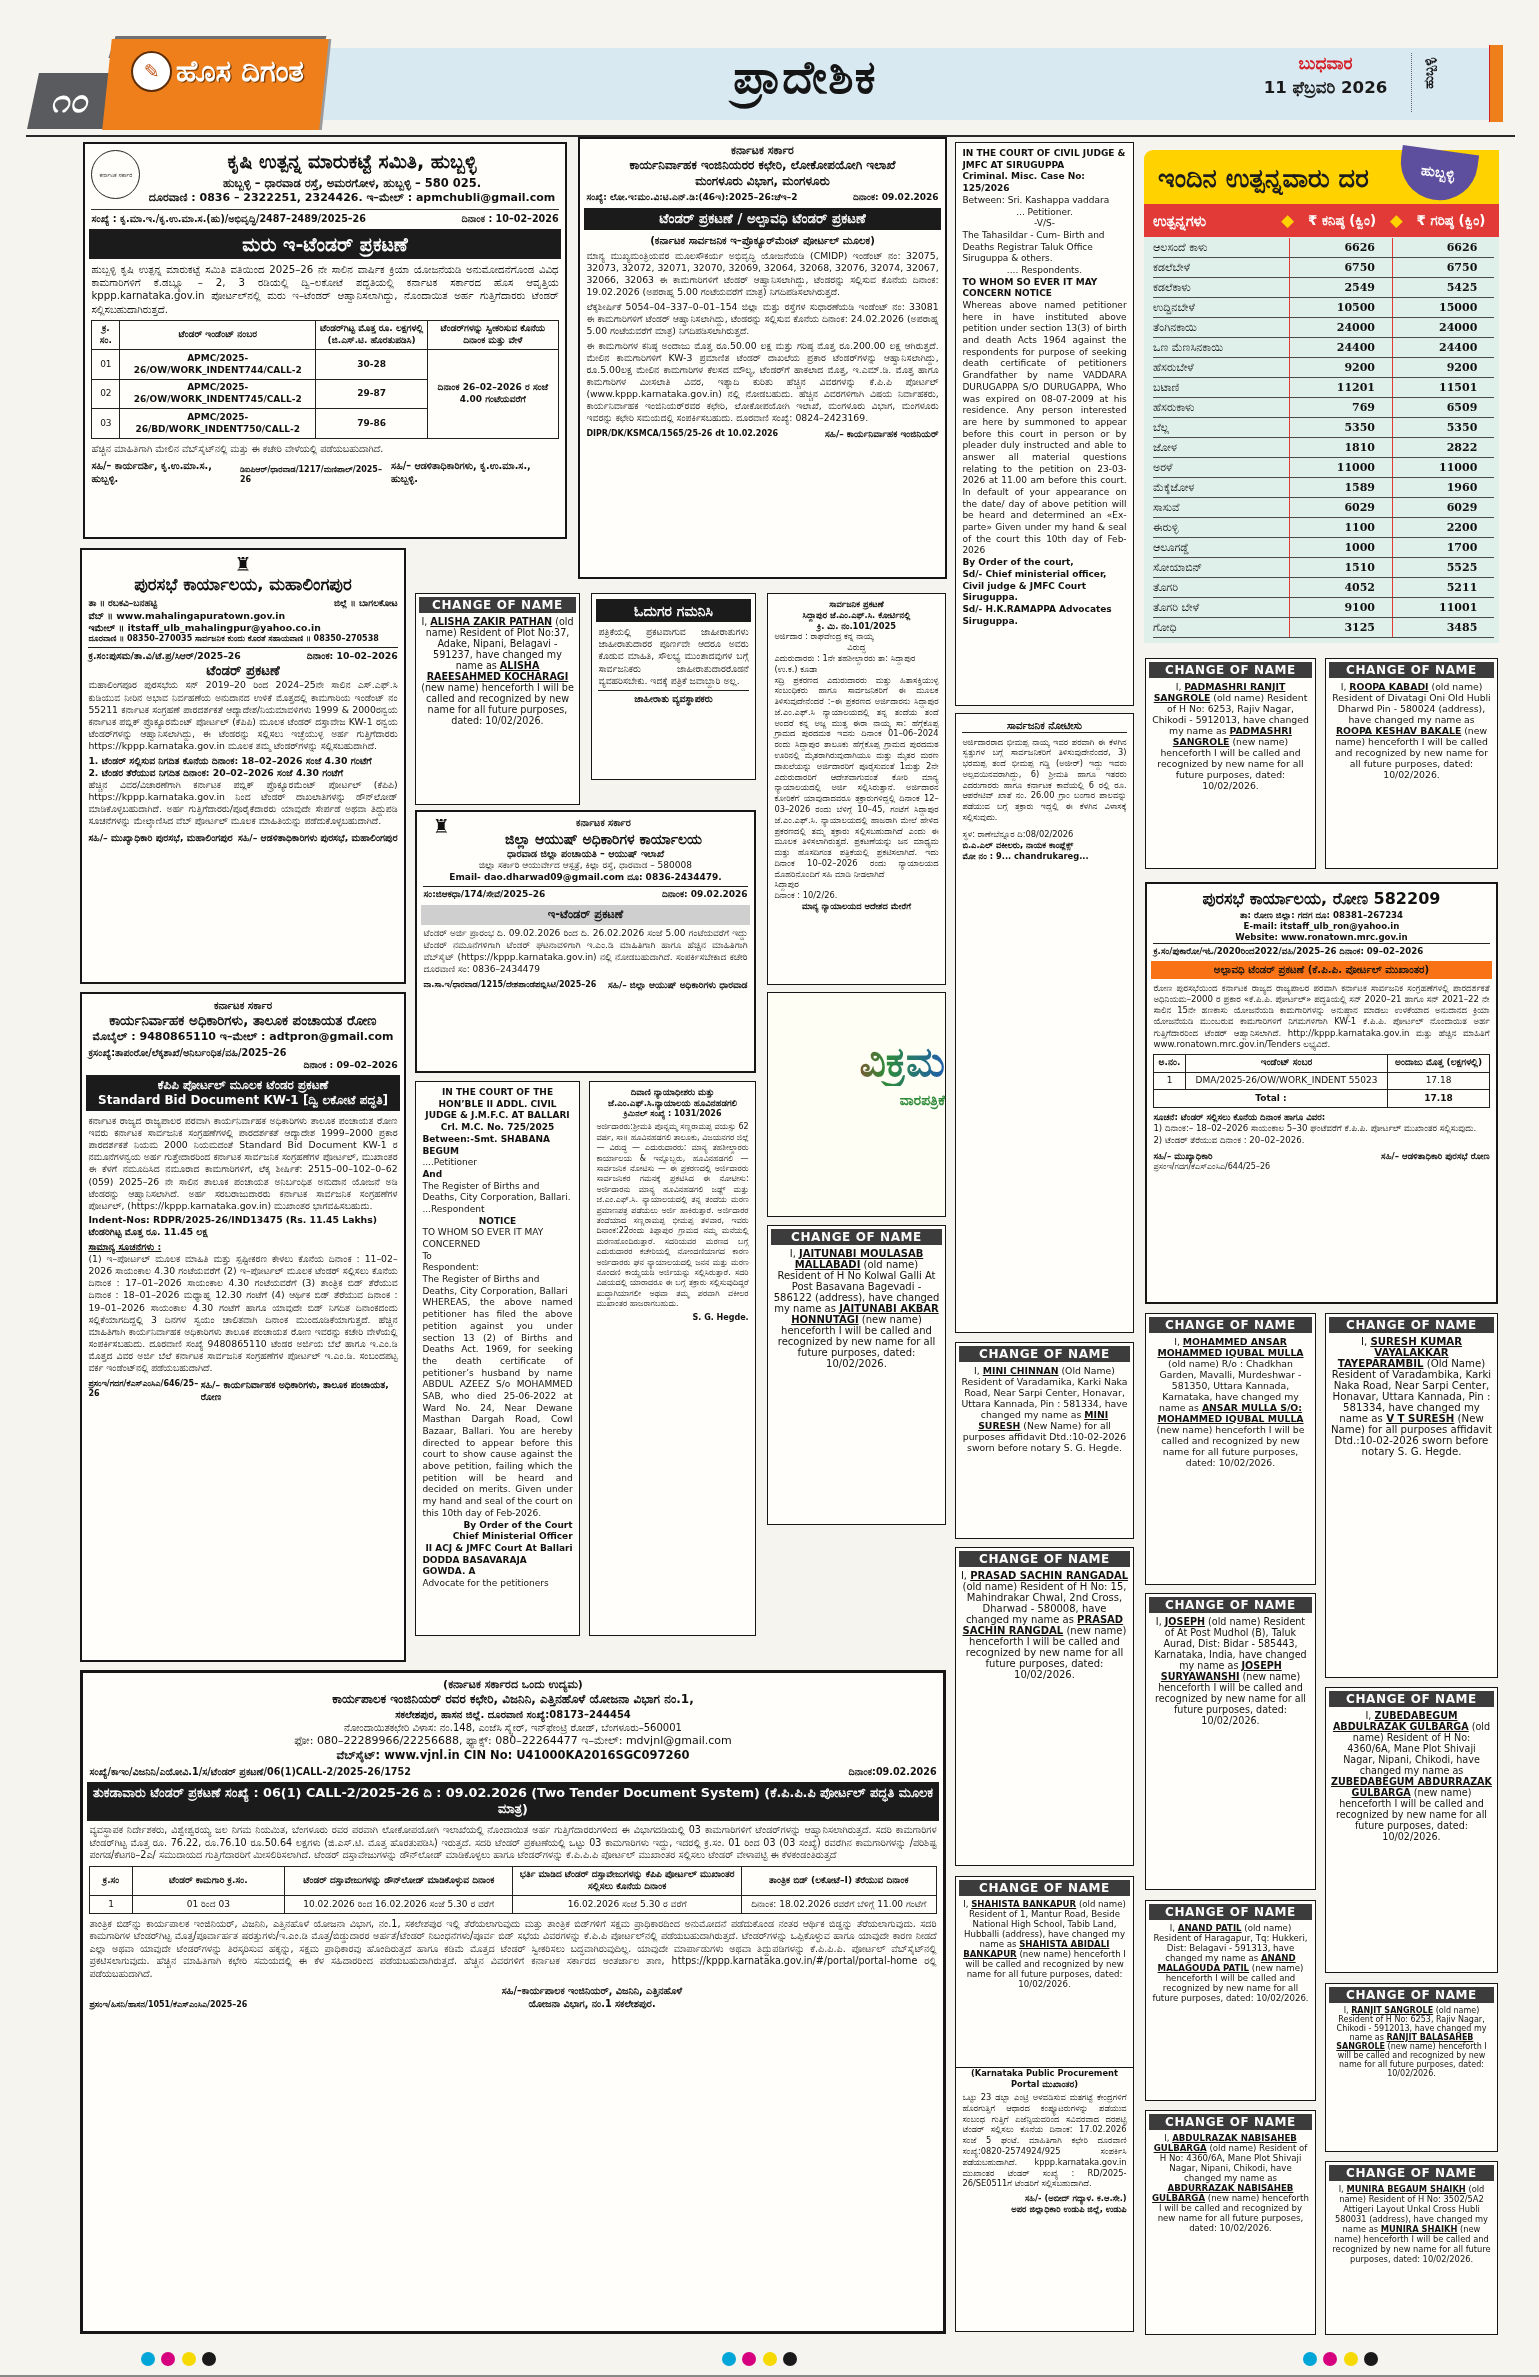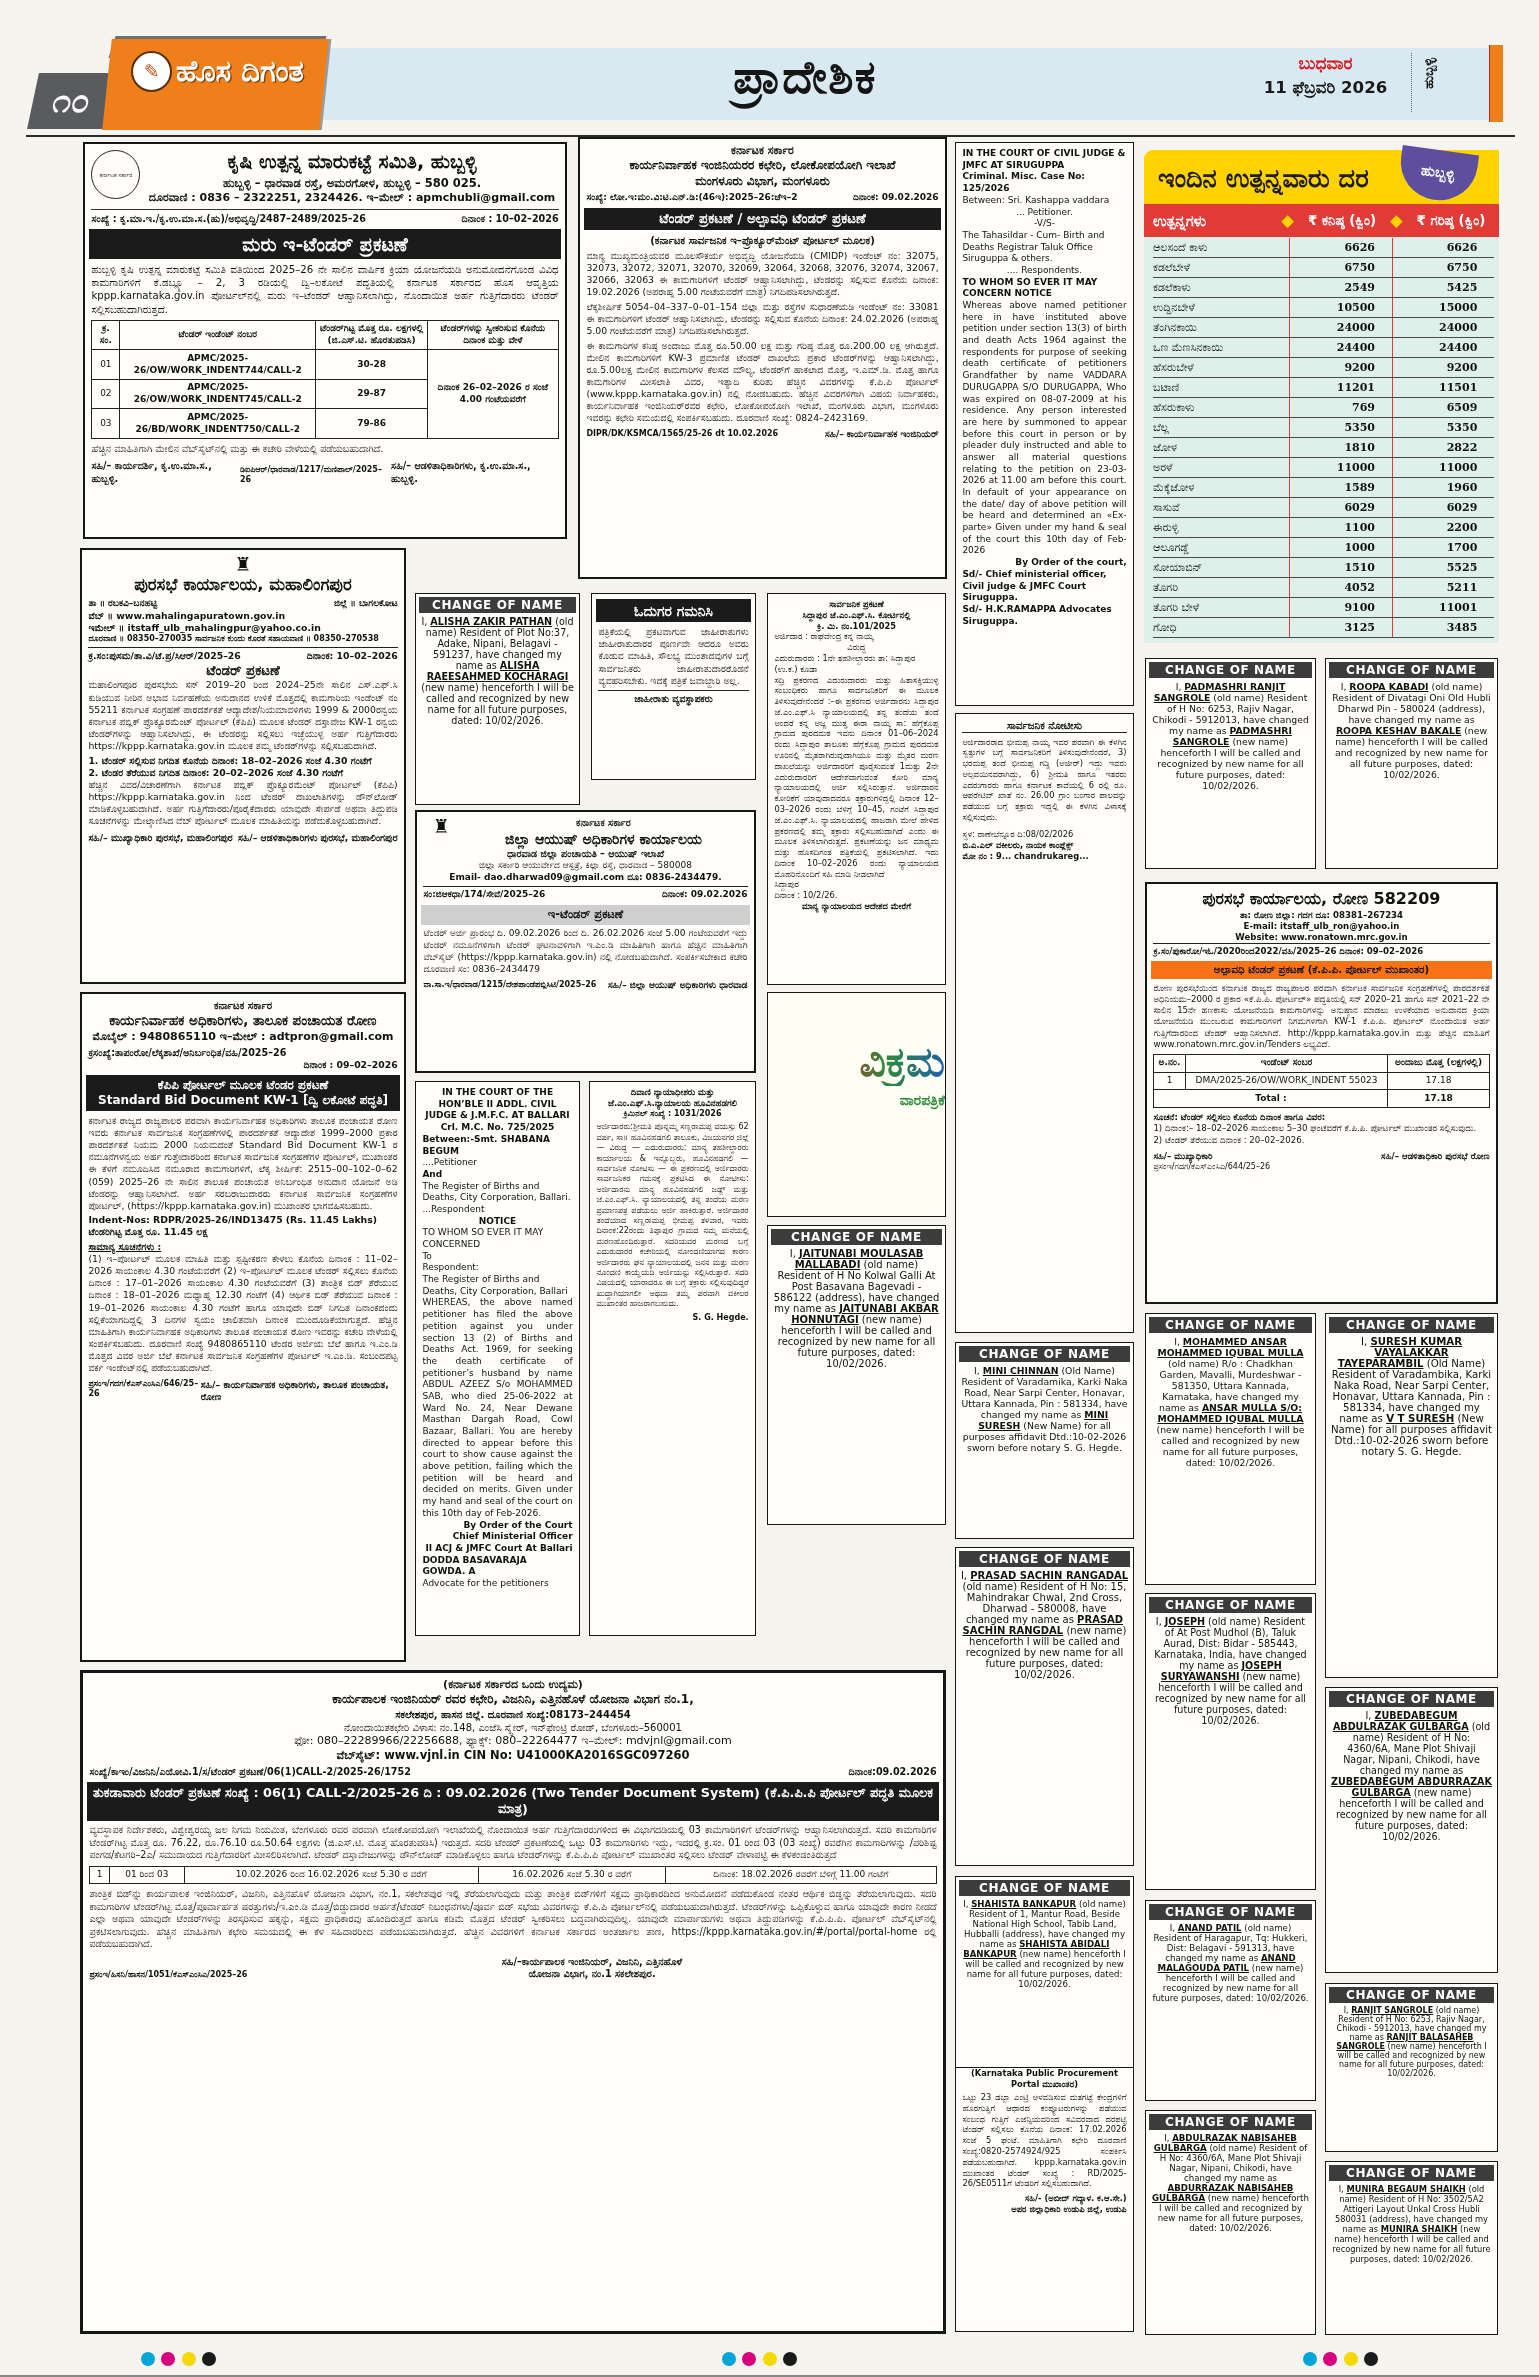--- a/index.html
+++ b/index.html
@@ -172,21 +172,21 @@
 <div class="box thin" style="left:955px;top:142px;width:179px;height:564px;font-size:9px;">
   <div class="b">IN THE COURT OF CIVIL JUDGE &amp; JMFC AT SIRUGUPPA</div>
   <div class="b">Criminal. Misc. Case No: 125/2026</div>
   <div>Between: Sri. Kashappa vaddara</div>
   <div class="ctr">... Petitioner.</div>
   <div class="ctr">-V/S-</div>
   <div>The Tahasildar  - Cum- Birth and Deaths Registrar  Taluk Office Siruguppa &amp; others.</div>
   <div class="ctr">.... Respondents.</div>
   <div class="b">TO WHOM SO EVER IT MAY CONCERN NOTICE</div>
   <div class="just">Whereas above named petitioner here in have instituted above petition under section 13(3) of birth and death Acts 1964 against the respondents for purpose of seeking death certificate of petitioners Grandfather by name VADDARA DURUGAPPA S/O DURUGAPPA,  Who was expired on 08-07-2009 at his residence. Any person interested are here by summoned to appear before this court in person or by pleader duly instructed and able to answer all material questions relating to the petition on 23-03-2026 at 11.00 am before this court. In default of your appearance on the date/ day of above petition will be heard and determined an «Ex-parte» Given under my hand &amp; seal of the court this 10th   day of Feb-2026</div>
-  <div class="b" style="text-align:right;">By Order of the court,</div>
+  <div class="b" style="text-align:left;">By Order of the court,</div>
   <div class="b">Sd/- Chief ministerial officer, Civil judge &amp; JMFC Court Siruguppa.</div>
   <div class="b">Sd/- H.K.RAMAPPA Advocates Siruguppa.</div>
 </div>
 
 <div class="abs" id="rates">
   <div id="rates-head">
     <div id="rates-title">ಇಂದಿನ ಉತ್ಪನ್ನವಾರು ದರ</div>
     <div id="rates-badge">ಹುಬ್ಬಳ್ಳಿ</div>
   </div>
   <div id="rates-cols">
@@ -497,20 +497,27 @@
   <div class="ctr" style="font-size:11px;">ಫೋ: 080–22289966/22256688, ಫ್ಯಾಕ್ಸ್: 080–22264477 ಇ–ಮೇಲ್: mdvjnl@gmail.com</div>
   <div class="ctr b" style="font-size:11.5px;">ವೆಬ್‌ಸೈಟ್: www.vjnl.in CIN No: U41000KA2016SGC097260</div>
   <div class="refline" style="font-size:9.6px;">
       <span>ಸಂಖ್ಯೆ/ಕಾಇಂ/ವಿಜನಿನಿ/ಎಯೋವಿ.1/ಸ/ಟೆಂಡರ್ ಪ್ರಕಟಣೆ/06(1)CALL-2/2025-26/1752</span>
       <span>ದಿನಾಂಕ:09.02.2026</span>
     </div>
   <div class="bar" style="font-size:12.8px;">ತುಕಡಾವಾರು ಟೆಂಡರ್ ಪ್ರಕಟಣೆ ಸಂಖ್ಯೆ : 06(1) CALL-2/2025-26 ದಿ : 09.02.2026  (Two Tender Document System)  (ಕೆ.ಪಿ.ಪಿ.ಪಿ ಪೋರ್ಟಲ್ ಪದ್ಧತಿ ಮೂಲಕ ಮಾತ್ರ)</div>
   <div class="just">ವ್ಯವಸ್ಥಾಪಕ ನಿರ್ದೇಶಕರು, ವಿಶ್ವೇಶ್ವರಯ್ಯ ಜಲ ನಿಗಮ ನಿಯಮಿತ, ಬೆಂಗಳೂರು ರವರ ಪರವಾಗಿ ಲೋಕೋಪಯೋಗಿ ಇಲಾಖೆಯಲ್ಲಿ ನೊಂದಾಯಿತ ಅರ್ಹ ಗುತ್ತಿಗೆದಾರರುಗಳಿಂದ ಈ ವಿಭಾಗದಡಿಯಲ್ಲಿ 03 ಕಾಮಗಾರಿಗಳಿಗೆ ಟೆಂಡರ್‌ಗಳನ್ನು ಆಹ್ವಾನಿಸಲಾಗಿರುತ್ತದೆ. ಸದರಿ ಕಾಮಗಾರಿಗಳ ಟೆಂಡರ್‌ಗಿಟ್ಟ ಮೊತ್ತ ರೂ. 76.22, ರೂ.76.10 ರೂ.50.64 ಲಕ್ಷಗಳು (ಜಿ.ಎಸ್.ಟಿ. ಮೊತ್ತ ಹೊರತುಪಡಿಸಿ) ಇರುತ್ತದೆ. ಸದರಿ ಟೆಂಡರ್ ಪ್ರಕಟಣೆಯಲ್ಲಿ ಒಟ್ಟು 03 ಕಾಮಗಾರಿಗಳು ಇದ್ದು, ಇದರಲ್ಲಿ ಕ್ರ.ಸಂ. 01 ರಿಂದ 03 (03 ಸಂಖ್ಯೆ) ರವರೆಗಿನ ಕಾಮಗಾರಿಗಳನ್ನು /ಪರಿಶಿಷ್ಟ ಪಂಗಡ/ಕೆಟಗರಿ–2ಎ/ ಸಮುದಾಯದ ಗುತ್ತಿಗೆದಾರರಿಗೆ ಮೀಸಲಿರಿಸಲಾಗಿದೆ. ಟೆಂಡರ್ ದಸ್ತಾವೇಜುಗಳನ್ನು ಡೌನ್‌ಲೋಡ್ ಮಾಡಿಕೊಳ್ಳಲು ಹಾಗೂ ಟೆಂಡರ್‌ಗಳನ್ನು ಕೆ.ಪಿ.ಪಿ.ಪಿ ಪೋರ್ಟಲ್ ಮುಖಾಂತರ ಸಲ್ಲಿಸಲು ಟೆಂಡರ್ ವೇಳಾಪಟ್ಟಿ ಈ ಕೆಳಕಂಡಂತಿರುತ್ತದೆ</div>
   <table class="nt">
     <tbody>
+        <tr>
+      <th style="width:5%;">ಕ್ರ.ಸಂ</th>
+      <th style="width:18%;">ಟೆಂಡರ್ ಕಾಮಗಾರಿ ಕ್ರ.ಸಂ.</th>
+      <th style="width:27%;">ಟೆಂಡರ್ ದಸ್ತಾವೇಜುಗಳನ್ನು ಡೌನ್‌ಲೋಡ್ ಮಾಡಿಕೊಳ್ಳುವ ದಿನಾಂಕ</th>
+      <th style="width:27%;">ಭರ್ತಿ ಮಾಡಿದ ಟೆಂಡರ್ ದಸ್ತಾವೇಜುಗಳನ್ನು ಕೆಪಿಪಿ ಪೋರ್ಟಲ್ ಮುಖಾಂತರ ಸಲ್ಲಿಸಲು ಕೊನೆಯ ದಿನಾಂಕ</th>
+      <th style="width:23%;">ತಾಂತ್ರಿಕ ಬಿಡ್ (ಲಕೋಟೆ–I) ತೆರೆಯುವ ದಿನಾಂಕ</th>
+    </tr>
     <tr>
       <td>1</td>
       <td>01 ರಿಂದ 03</td>
       <td>10.02.2026 ರಿಂದ 16.02.2026 ಸಂಜೆ 5.30 ರ ವರೆಗೆ</td>
       <td>16.02.2026 ಸಂಜೆ 5.30 ರ ವರೆಗೆ</td>
       <td>ದಿನಾಂಕ: 18.02.2026 ರವರೆಗೆ ಬೆಳಿಗ್ಗೆ 11.00 ಗಂಟೆಗೆ</td>
     </tr>
   </tbody>
     </table>
   <div class="just">ತಾಂತ್ರಿಕ ಬಿಡ್‌ನ್ನು ಕಾರ್ಯಪಾಲಕ ಇಂಜಿನಿಯರ್, ವಿಜನಿನಿ, ಎತ್ತಿನಹೊಳೆ ಯೋಜನಾ ವಿಭಾಗ, ನಂ.1, ಸಕಲೇಶಪುರ ಇಲ್ಲಿ ತೆರೆಯಲಾಗುವುದು ಮತ್ತು ತಾಂತ್ರಿಕ ಬಿಡ್‌ಗಳಿಗೆ ಸಕ್ಷಮ ಪ್ರಾಧಿಕಾರದಿಂದ ಅನುಮೋದನೆ ಪಡೆದುಕೊಂಡ ನಂತರ ಆರ್ಥಿಕ ಬಿಡ್ಡನ್ನು ತೆರೆಯಲಾಗುವುದು. ಸದರಿ ಕಾಮಗಾರಿಗಳ ಟೆಂಡರ್‌ಗಿಟ್ಟ ಮೊತ್ತ/ಪೂರ್ವಾರ್ಹತ ಷರತ್ತುಗಳು/ಇ.ಎಂ.ಡಿ ಮೊತ್ತ/ಬಿಡ್ಡುದಾರರ ಅರ್ಹತೆ/ಟೆಂಡರ್ ನಿಬಂಧನೆಗಳು/ಪೂರ್ವ ಬಿಡ್ ಸಭೆಯ ವಿವರಗಳನ್ನು ಕೆ.ಪಿ.ಪಿ ಪೋರ್ಟಲ್‌ನಲ್ಲಿ ಪಡೆಯಬಹುದಾಗಿರುತ್ತದೆ. ಟೆಂಡರ್‌ಗಳನ್ನು ಒಪ್ಪಿಕೊಳ್ಳುವ ಹಾಗೂ ಯಾವುದೇ ಕಾರಣ ನೀಡದೆ ಎಲ್ಲಾ ಅಥವಾ ಯಾವುದೇ ಟೆಂಡರ್‌ಗಳನ್ನು ತಿರಸ್ಕರಿಸುವ ಹಕ್ಕನ್ನು, ಸಕ್ಷಮ ಪ್ರಾಧಿಕಾರವು ಹೊಂದಿರುತ್ತದೆ ಹಾಗೂ ಕಡಿಮೆ ಮೊತ್ತದ ಟೆಂಡರ್ ಸ್ವೀಕರಿಸಲು ಬದ್ಧವಾಗಿರುವುದಿಲ್ಲ. ಯಾವುದೇ ಮಾರ್ಪಾಡುಗಳು ಅಥವಾ ತಿದ್ದುಪಡಿಗಳನ್ನು ಕೆ.ಪಿ.ಪಿ.ಪಿ. ಪೋರ್ಟಲ್ ವೆಬ್‌ಸೈಟ್‌ನಲ್ಲಿ ಪ್ರಕಟಿಸಲಾಗುವುದು. ಹೆಚ್ಚಿನ ಮಾಹಿತಿಗಾಗಿ ಕಛೇರಿ ಸಮಯದಲ್ಲಿ ಈ ಕೆಳ ಸಹಿದಾರರಿಂದ ಪಡೆಯಬಹುದಾಗಿರುತ್ತದೆ. ಹೆಚ್ಚಿನ ವಿವರಗಳಿಗೆ ಕರ್ನಾಟಕ ಸರ್ಕಾರದ ಅಂತರ್ಜಾಲ ತಾಣ, https://kppp.karnataka.gov.in/#/portal/portal-home ರಲ್ಲಿ ಪಡೆಯಬಹುದಾಗಿದೆ.</div>

